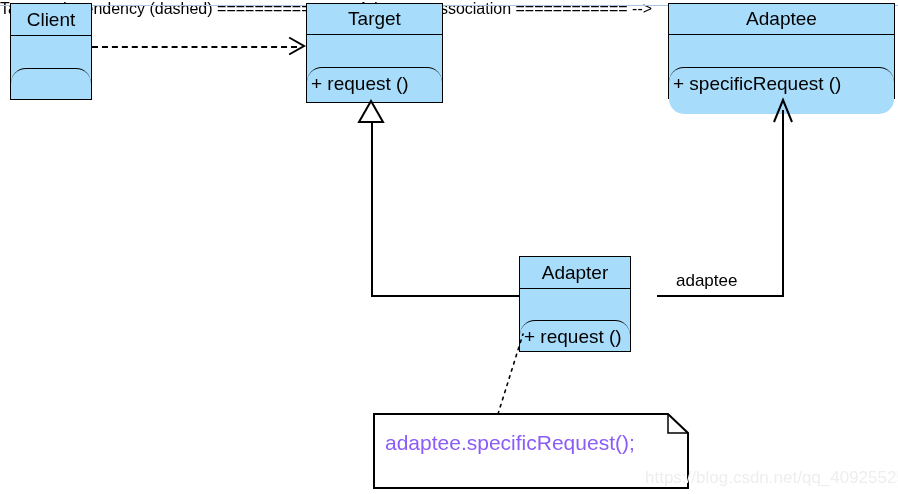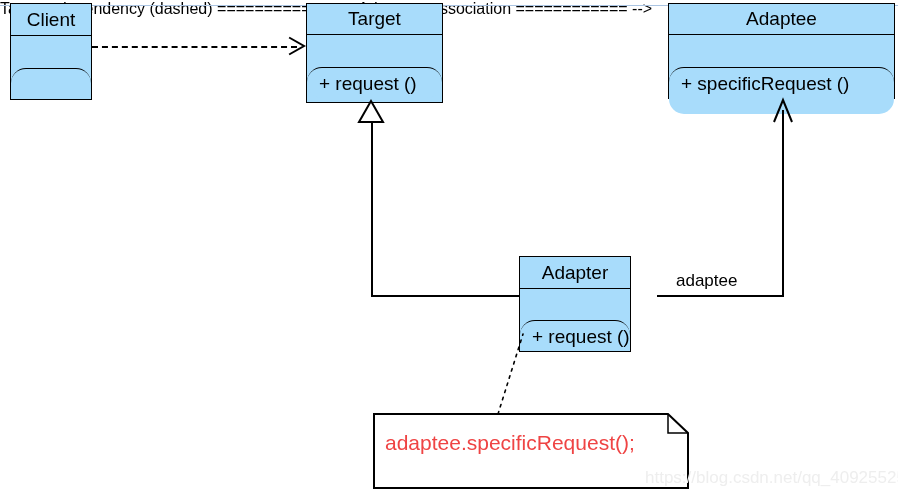--- a/index.html
+++ b/index.html
@@ -46,21 +46,21 @@
     text-align: center;
     font-size: 19px;
     color: #000000;
     line-height: 1;
   }
   .uml-ops {
     text-align: left;
     font-size: 19px;
     color: #000000;
     line-height: 1;
-    padding-left: 12px;
+    padding-left: 4px;
     border-radius: 15px;
   }
   .uml-attrs {
     font-size: 19px;
   }
   
   .line-h {
     position: absolute;
     height: 0;
     border-top: 2px solid #000000;
@@ -84,21 +84,21 @@
     height: 494px;
     pointer-events: none;
   }
   
   .note {
     position: absolute;
   }
   .note-text {
     position: absolute;
     font-size: 21px;
-    color: #ef4444;
+    color: #8b5cf6;
     white-space: nowrap;
     line-height: 1;
   }
   
   .edge-label {
     position: absolute;
     font-size: 17px;
     color: #000000;
     white-space: nowrap;
     line-height: 1;

